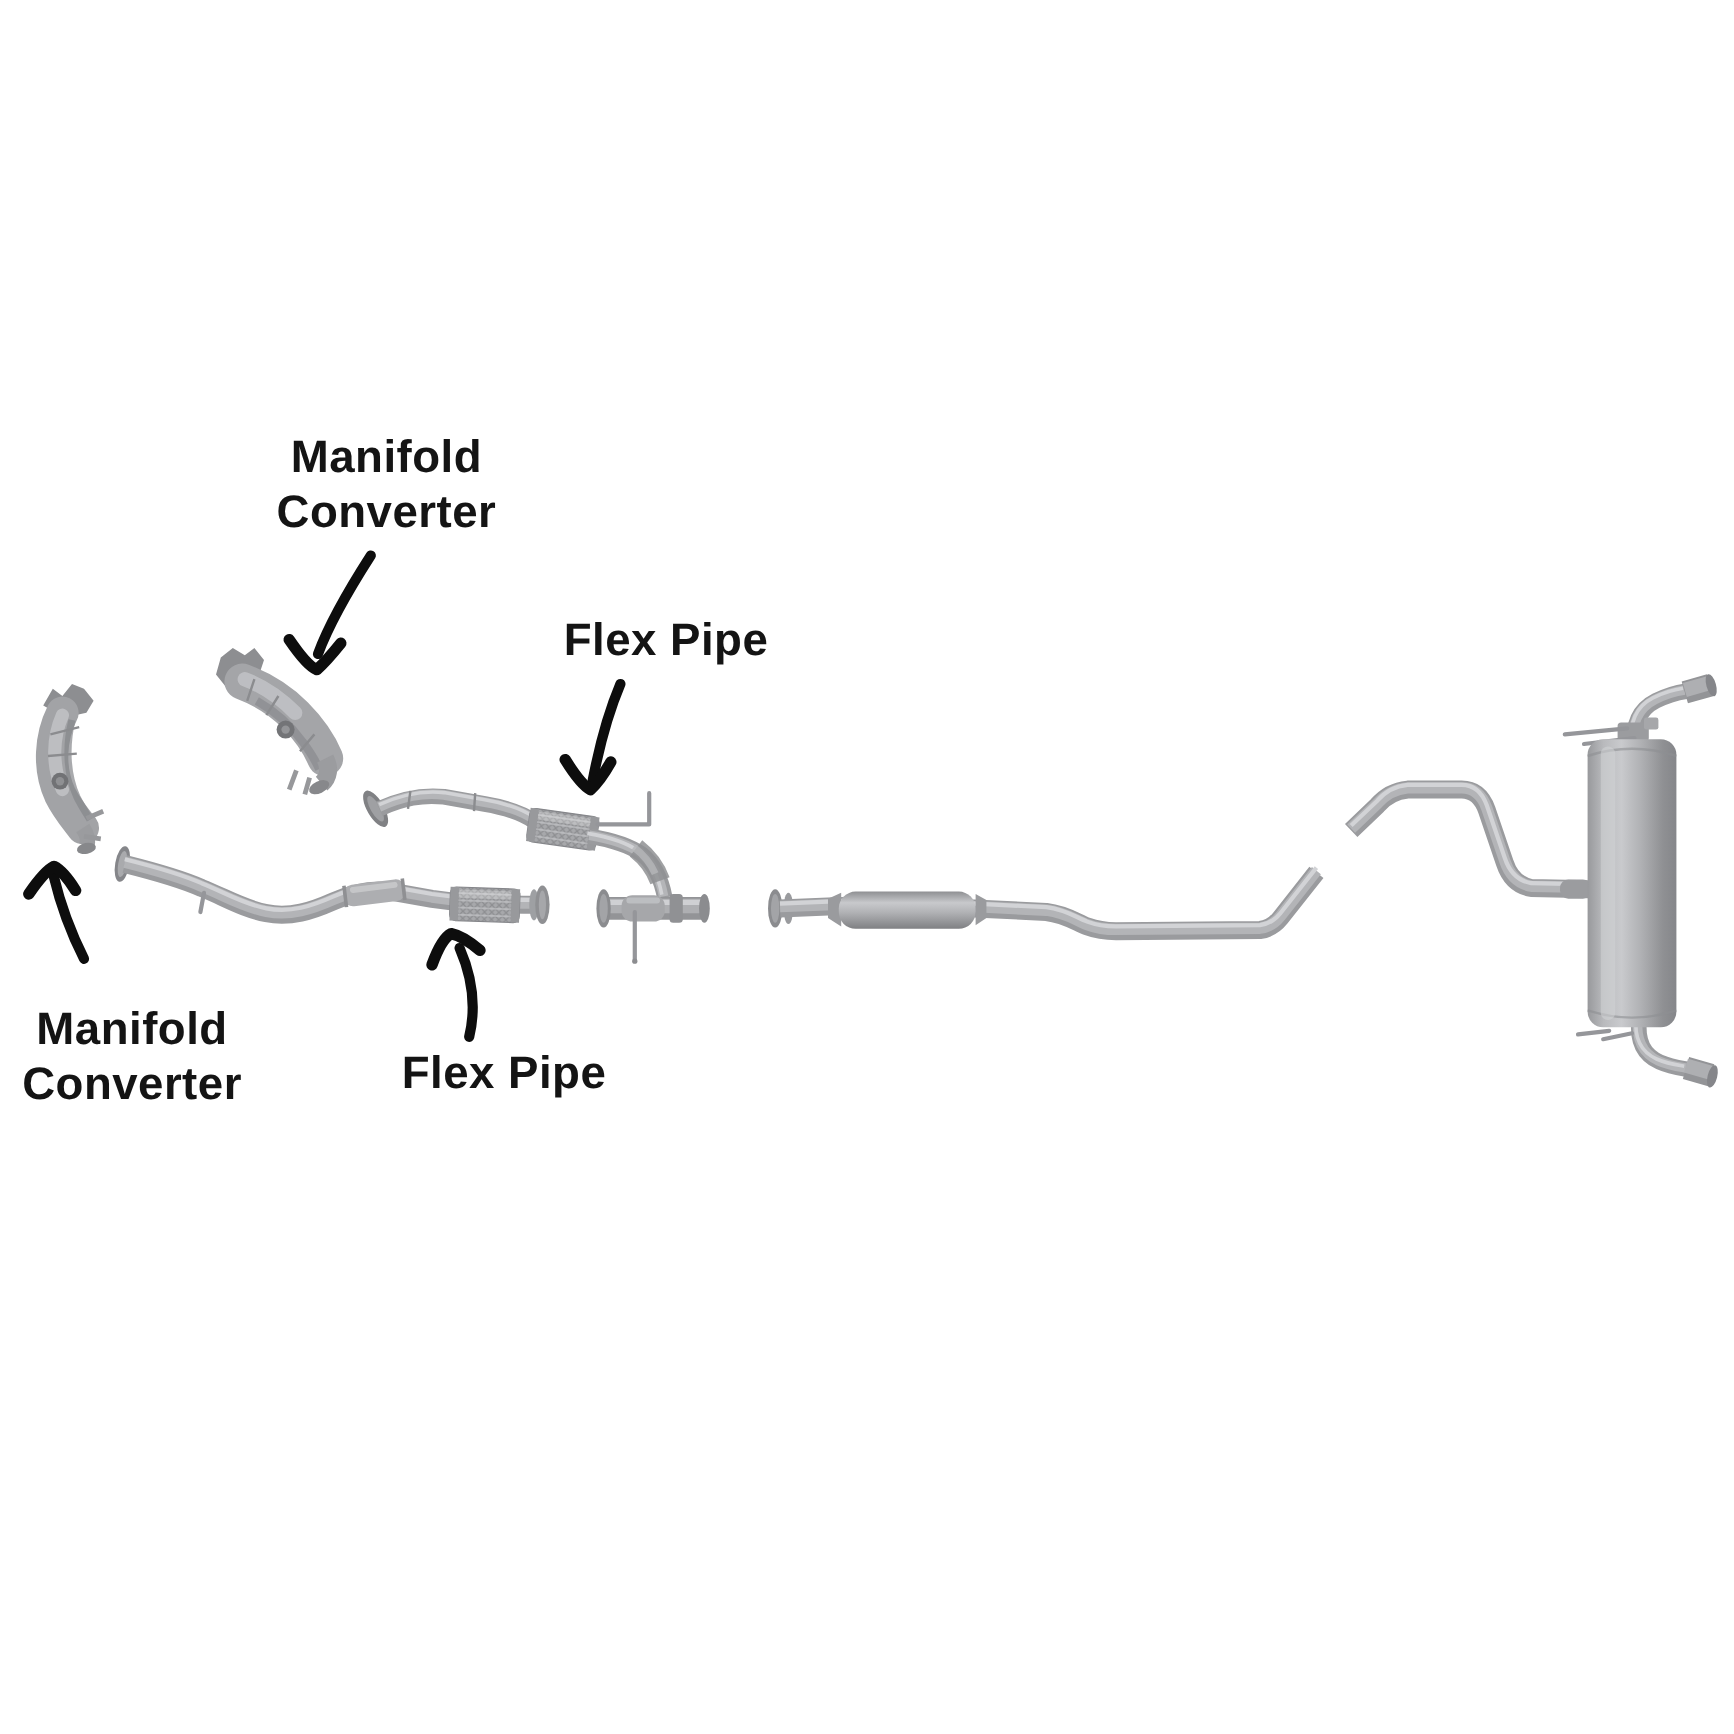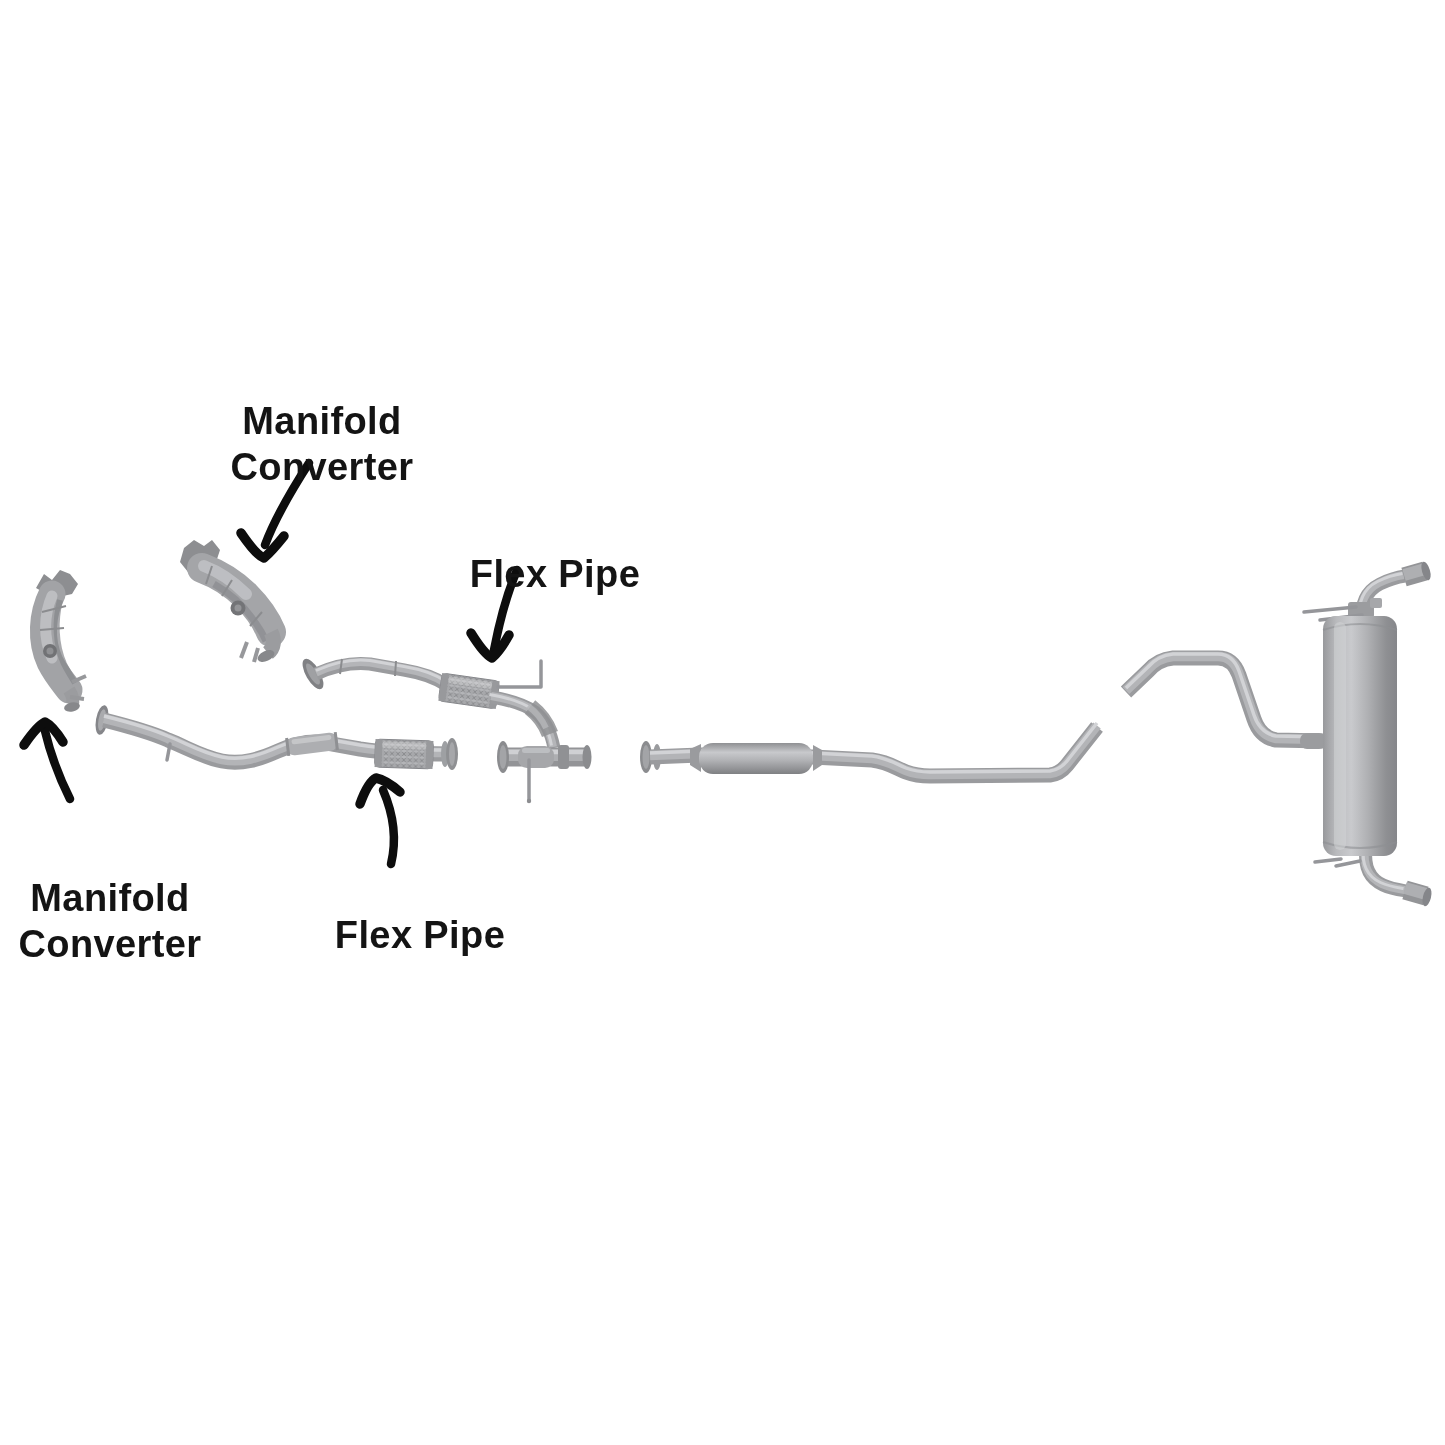--- a/index.html
+++ b/index.html
@@ -15,21 +15,20 @@
     position:absolute;
     transform:translateX(-50%);
     text-align:center;
     font-family:"Liberation Sans", sans-serif;
     font-weight:700;
     font-size:38px;
     line-height:46px;
     letter-spacing:.4px;
     color:#141414;
     white-space:nowrap;
-    margin-top:40px;
   }
   #lbl-mc-top{left:322px;top:358px;}
   #lbl-flex-top{left:555px;top:511px;}
   #lbl-mc-left{left:110px;top:835px;}
   #lbl-flex-bottom{left:420px;top:872px;}
 
   
   .tb,.tm,.th,.tb13,.tm13,.th13,.tb19,.tm19,.th19{fill:none;stroke-linejoin:round;}
   .tb{stroke:#9a9b9e;stroke-width:15;}
   .tm{stroke:#b3b4b7;stroke-width:9.5;}

